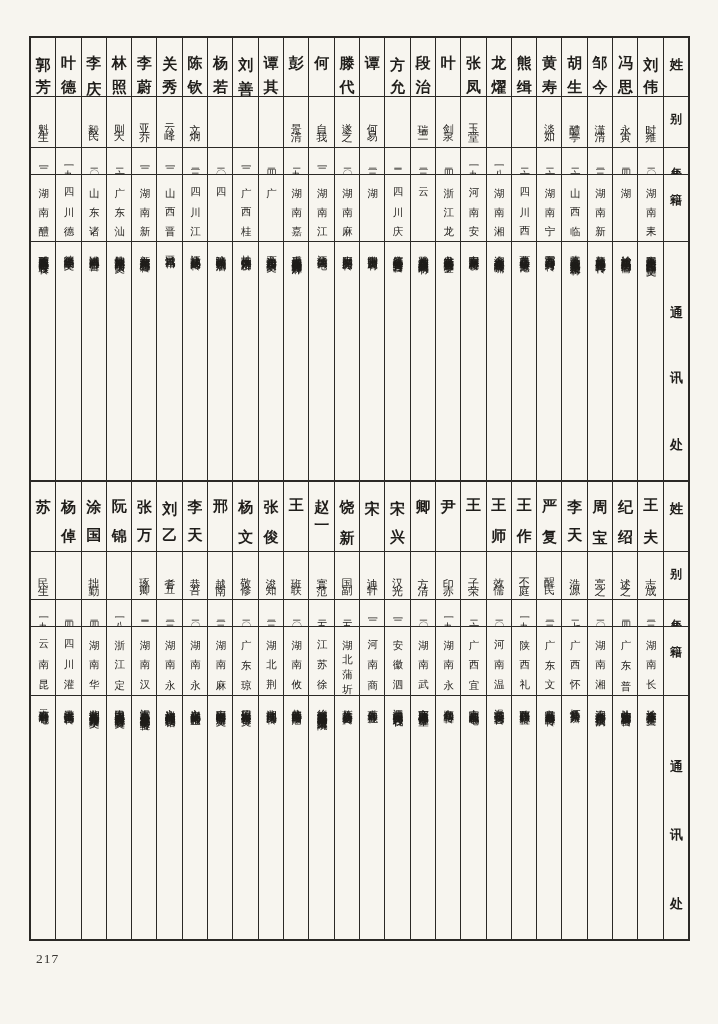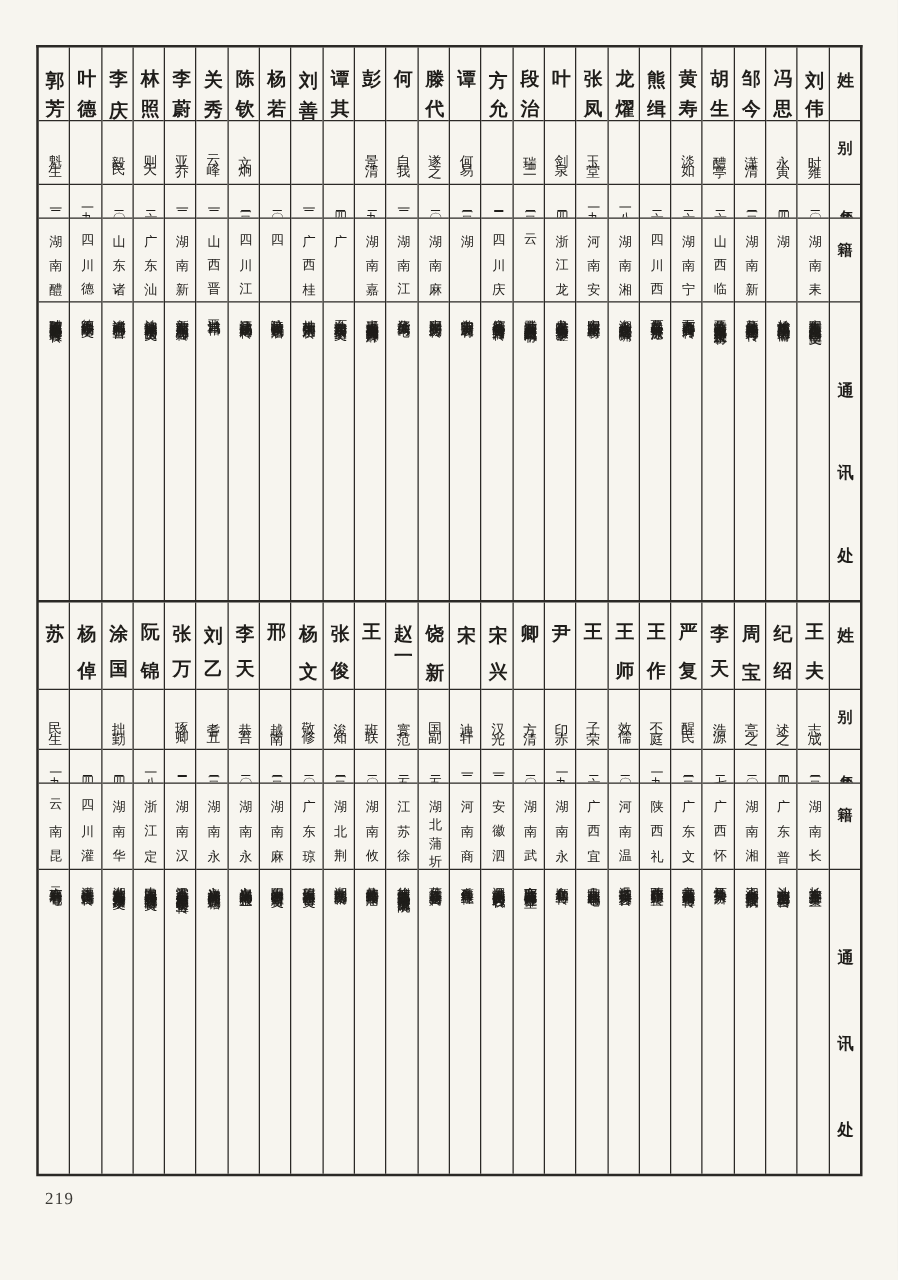--- a/index.html
+++ b/index.html
@@ -476,14 +476,14 @@
 
   <div class="col person">
     <div class="cell c-name">苏灏</div>
     <div class="cell c-courtesy">民生</div>
     <div class="cell c-age">一九</div>
     <div class="cell c-native">云南昆明</div>
     <div class="cell c-contact">云南府铁局巷廿七号</div>
   </div>
 </div>
   </div>
-  <div class="page-number">219</div>
+  <div class="page-number">217</div>
 </div>
 
 </body></html>

